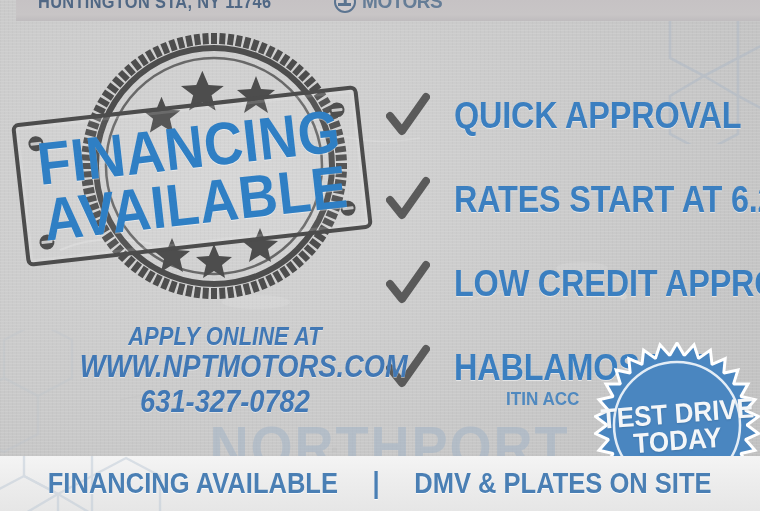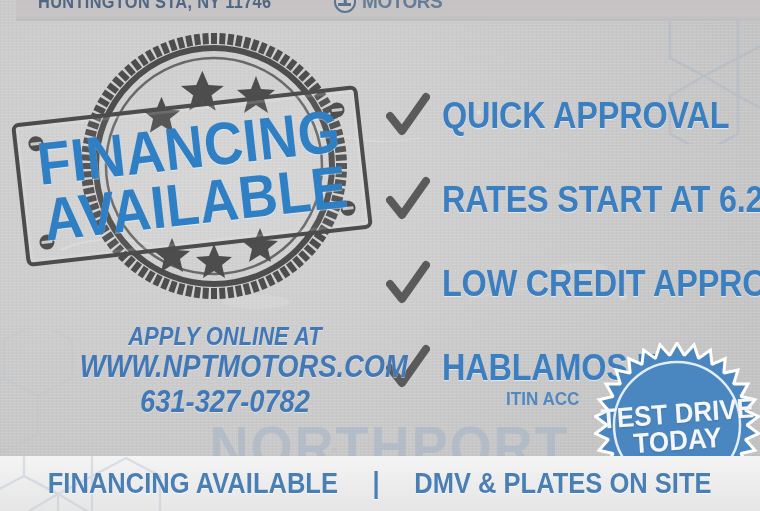--- a/index.html
+++ b/index.html
@@ -120,21 +120,21 @@
   }
   .plaque-text .l1 { font-size:60px; }
   .plaque-text .l2 { font-size:60px; }
 
   
   .checklist {
     position:absolute; left:386px; top:74px; width:372px;
   }
   .citem {
     position:relative; height:84px;
-    display:flex; align-items:center; gap:12px;
+    display:flex; align-items:center; gap:24px;
   }
   .check {
     width:44px; height:52px; flex:0 0 44px; position:relative;
   }
   .ctext {
     font-family:"Liberation Sans Narrow","Liberation Sans",sans-serif;
     font-weight:700; font-size:36px; letter-spacing:-.2px;
     color:#3b7fc0;
     transform:scaleX(.9); transform-origin:left center;
     text-shadow:0 1px 0 rgba(255,255,255,.5);

